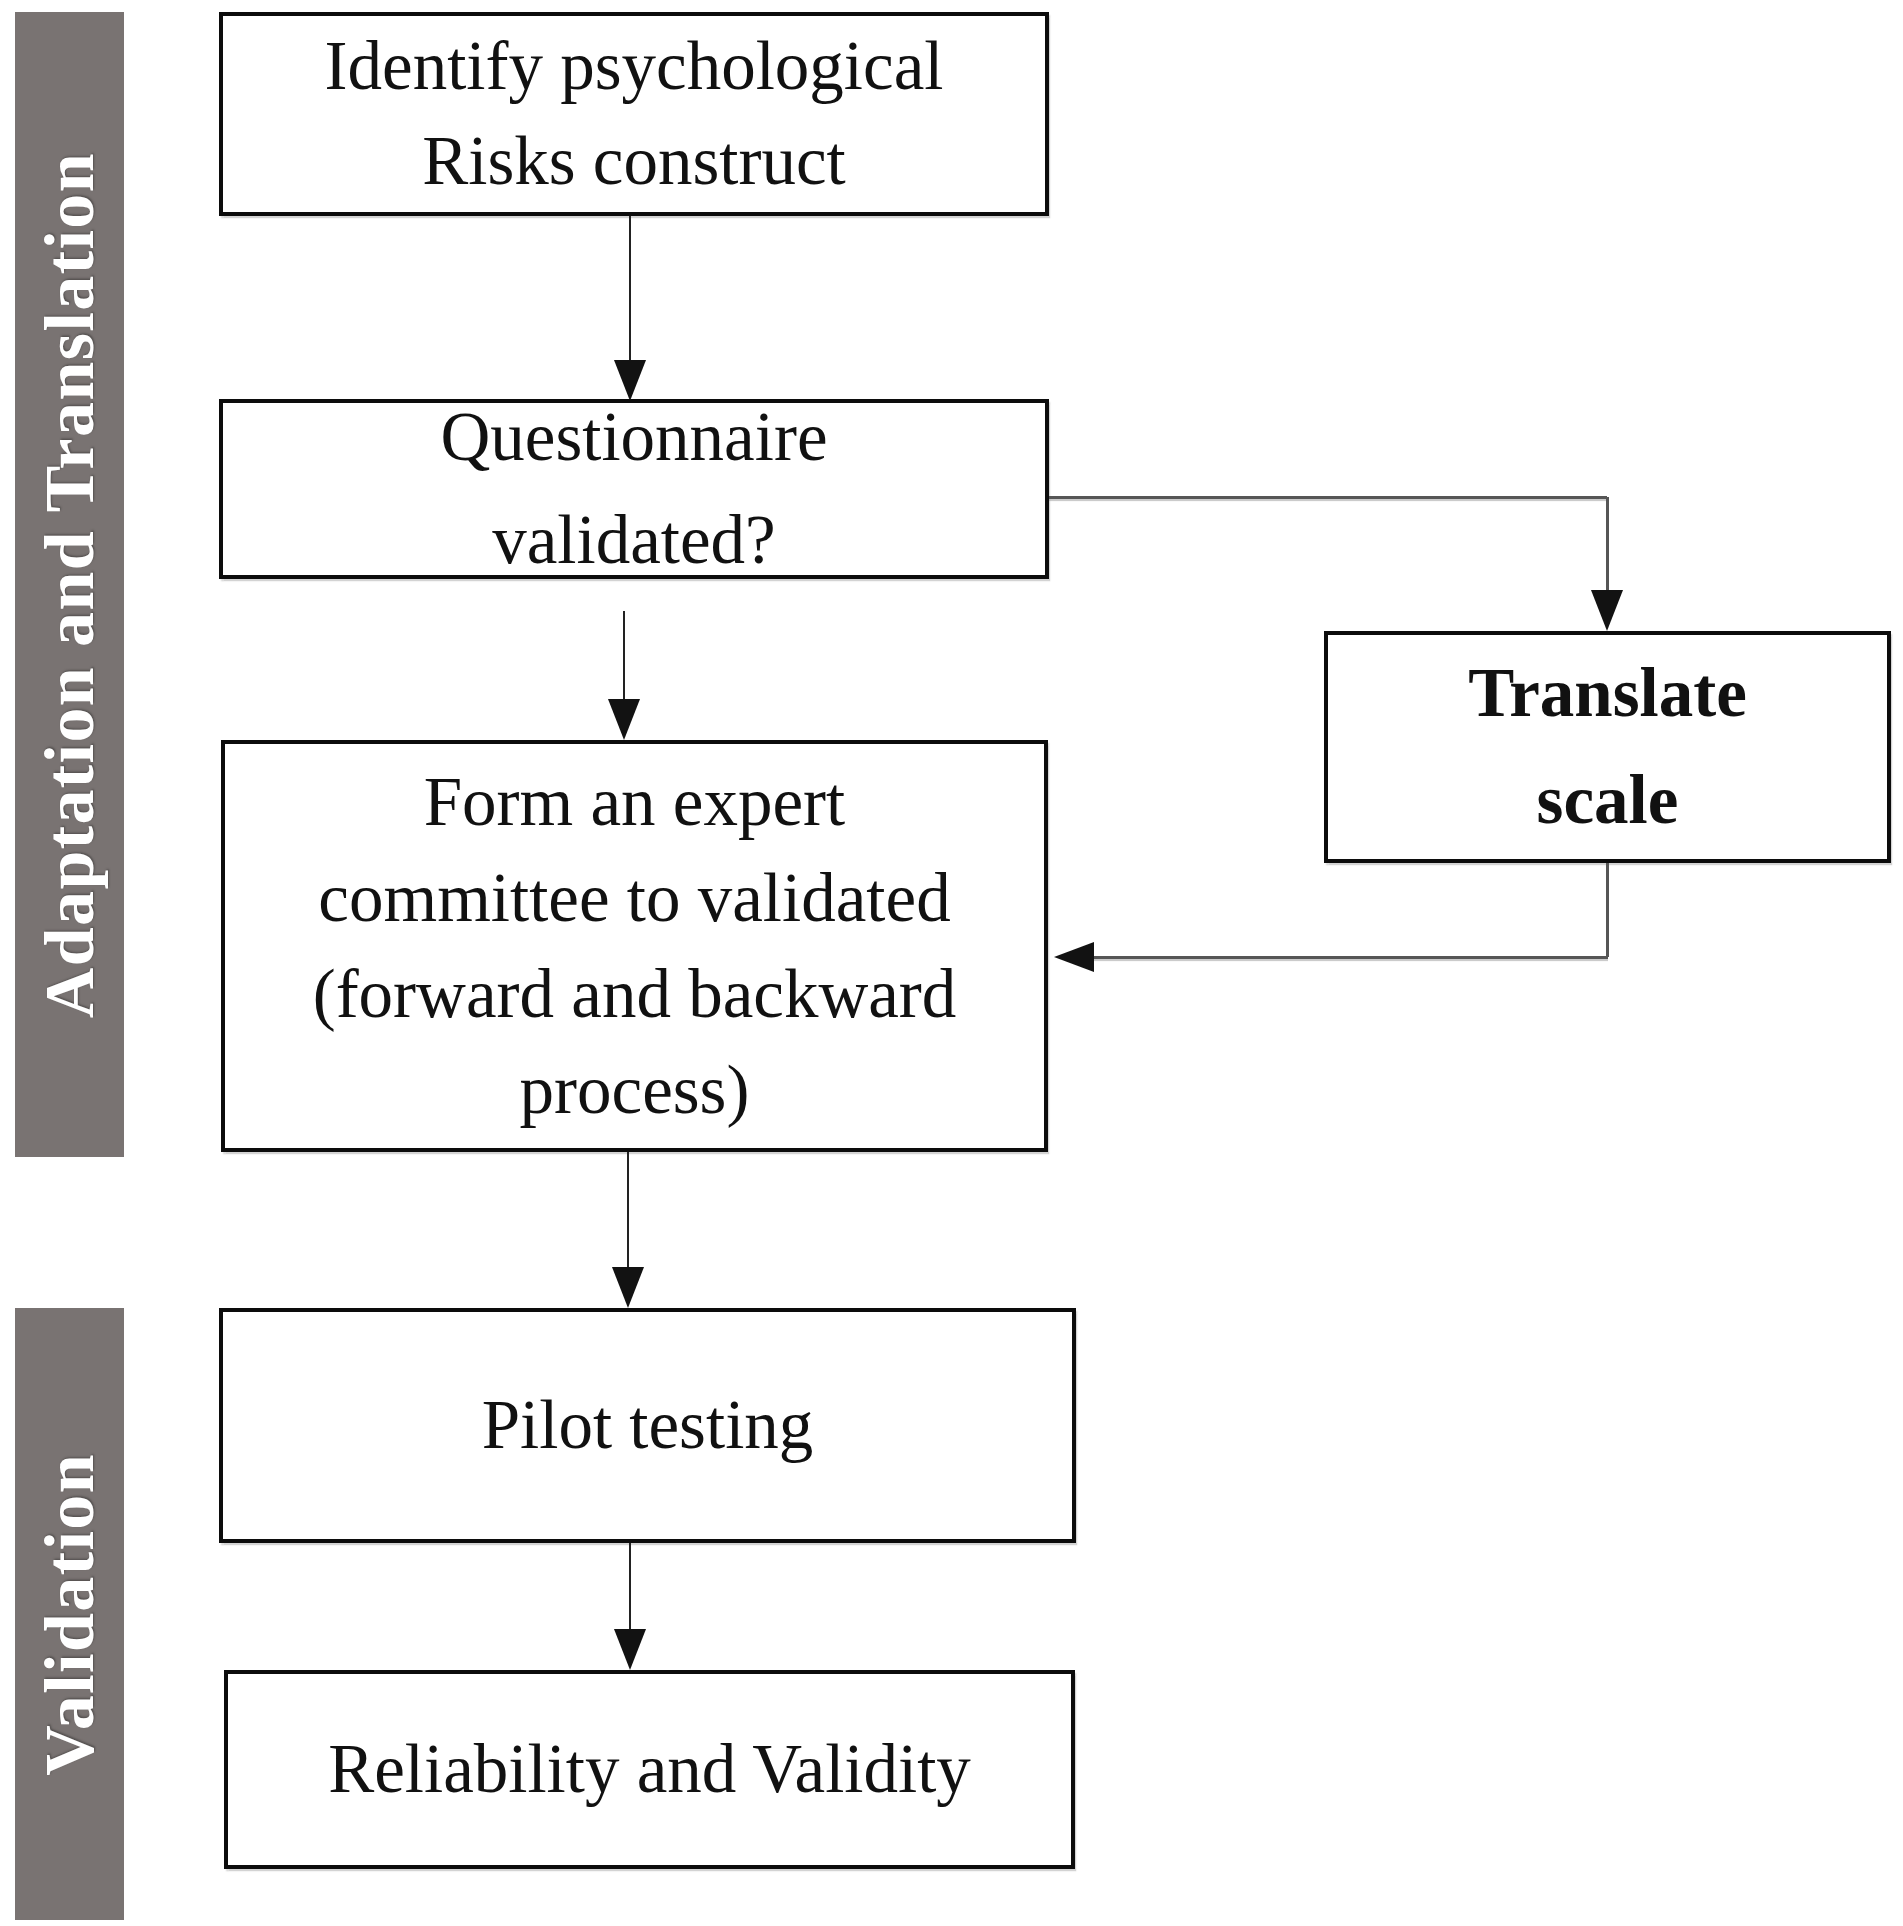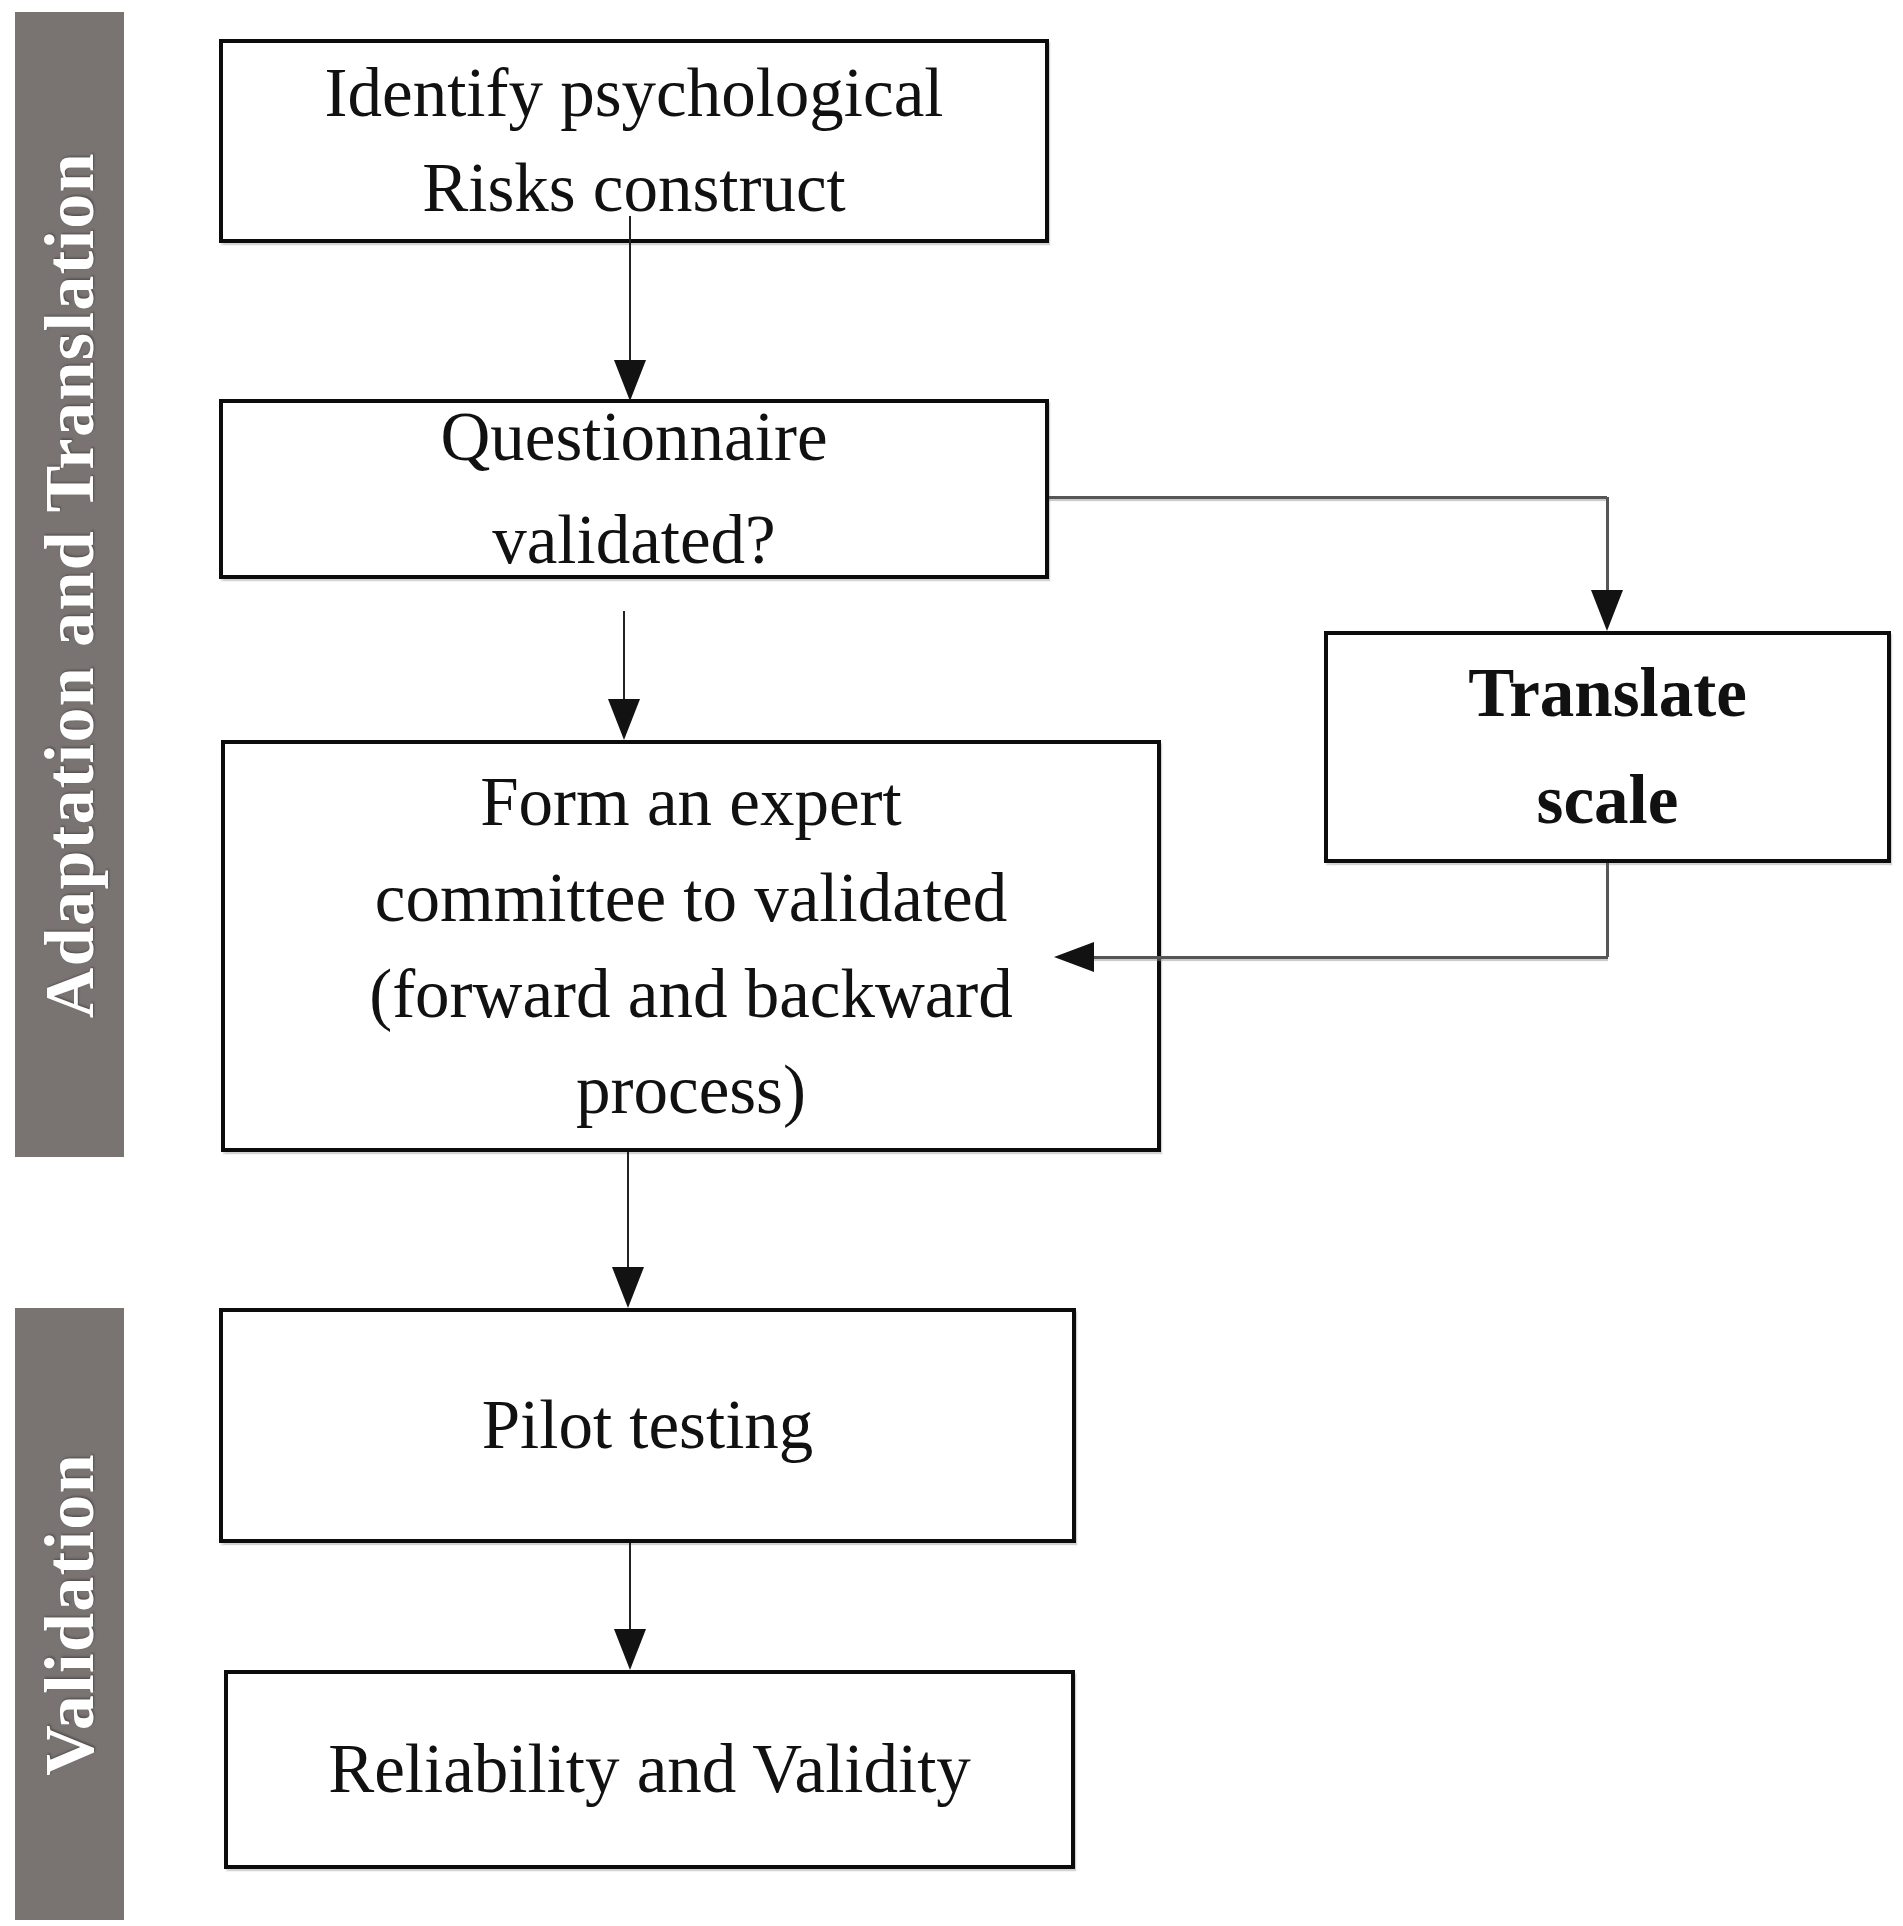--- a/index.html
+++ b/index.html
@@ -27,23 +27,23 @@
     color:var(--phase-text);font-weight:bold;font-size:70px;line-height:1;
     white-space:nowrap;letter-spacing:1.4px;
     text-shadow:1.4px 1.4px 2.1px rgba(80,76,75,0.9);
   }
 
   
   .node{position:absolute;background:var(--box-fill);border:4.8px solid var(--box-border);
     display:flex;align-items:center;justify-content:center;text-align:center;
     box-shadow:2.1px 2.8px 1.4px rgba(130,130,130,0.35);}
   .node .tline{display:block;}
-  .box-identify{left:219px;top:12.4px;width:830px;height:204px;font-size:69px;line-height:95px;margin-top:27px;}
+  .box-identify{left:219px;top:12.4px;width:830px;height:204px;font-size:69px;line-height:95px;}
   .box-questionnaire{left:219px;top:399px;width:830px;height:180px;font-size:69px;line-height:103px;}
-  .box-expert{left:221px;top:740px;width:940px;height:412px;font-size:69px;line-height:96px;}
+  .box-expert{left:221px;top:740px;width:827px;height:412px;font-size:69px;line-height:96px;}
   .box-translate{left:1324px;top:631px;width:567px;height:232px;font-size:69px;line-height:107px;font-weight:bold;}
   .box-pilot{left:219px;top:1308px;width:857px;height:235px;font-size:69px;line-height:83px;}
   .box-reliability{left:224px;top:1670px;width:851px;height:199px;font-size:69px;line-height:83px;}
 
   
   .stem{position:absolute;width:2.1px;background:var(--stem);}
   .stem-1{left:629px;top:216px;height:146px;}
   .stem-2{left:623px;top:611px;height:90px;}
   .stem-3{left:627px;top:1152px;height:116px;}
   .stem-4{left:629px;top:1543px;height:87px;}

